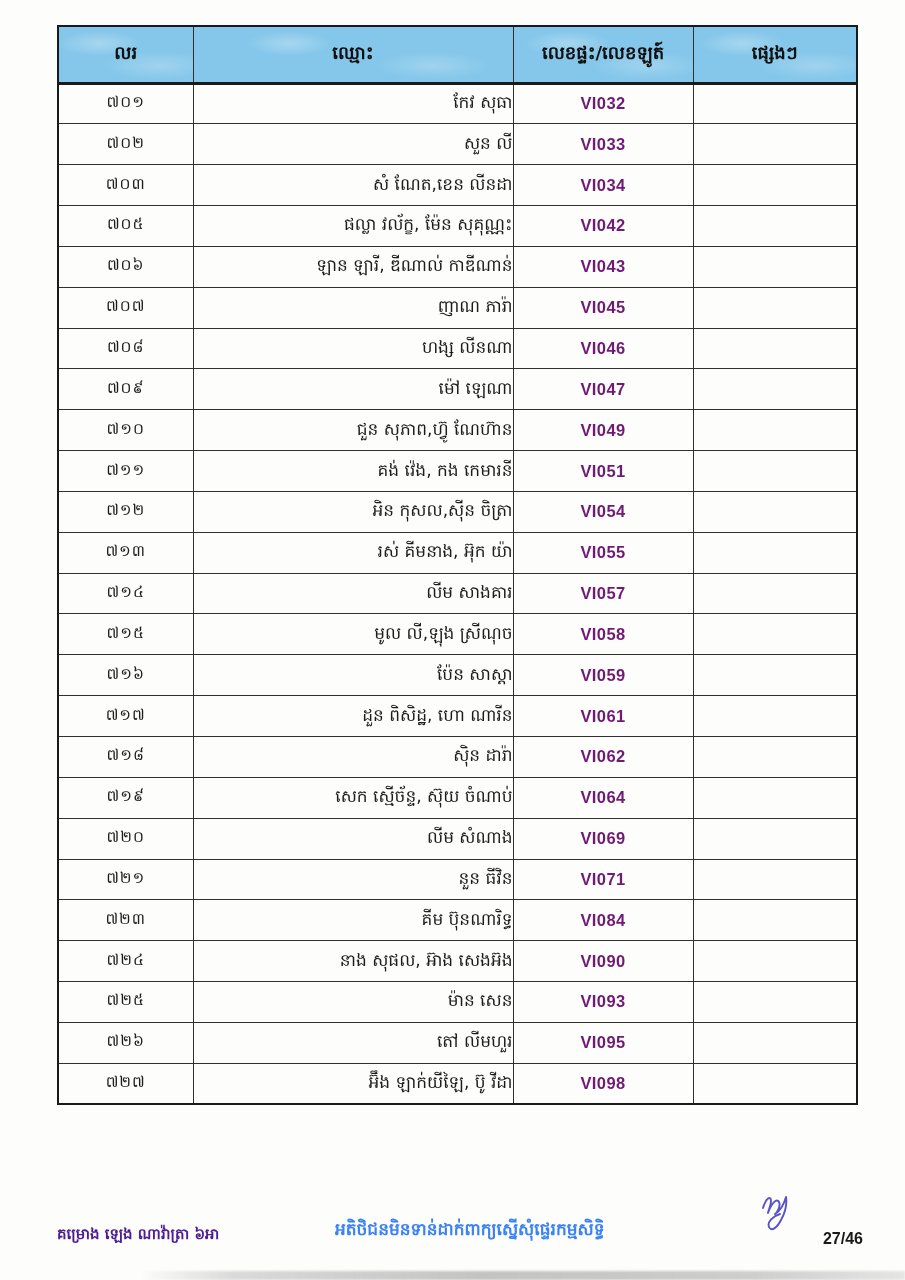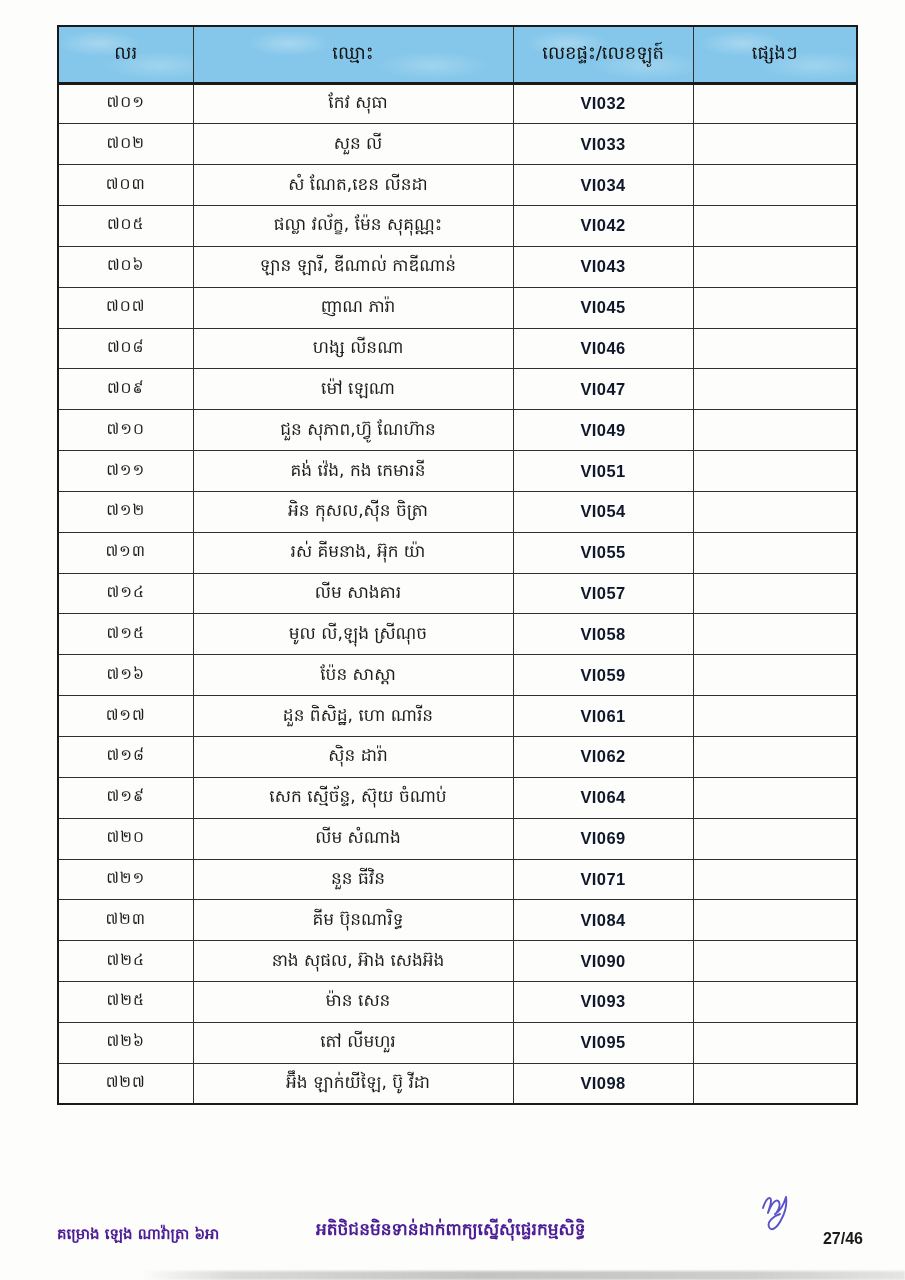--- a/index.html
+++ b/index.html
@@ -28,46 +28,46 @@
   .doc-table th,.doc-table td{
     border:1.6px solid var(--border);
     vertical-align:middle;
   }
   .doc-table th{
     height:57px;
     background:
       radial-gradient(ellipse 60px 18px at 30% 30%, rgba(255,255,255,.28), rgba(255,255,255,0) 70%),
       radial-gradient(ellipse 80px 20px at 75% 70%, rgba(255,255,255,.22), rgba(255,255,255,0) 70%),
       var(--header-bg);
-    font-size:18px;font-weight:normal;color:#101010;
+    font-size:18px;font-weight:bold;color:#101010;
     border-bottom:3px solid #1a1a1a;
     border-top:2.4px solid #1a1a1a;
     text-align:center;
   }
   .doc-table thead th:first-child{border-left:2.4px solid #1a1a1a;}
   .doc-table thead th:last-child{border-right:2.4px solid #1a1a1a;}
   .doc-table td{height:40.85px;font-size:17px;}
   .doc-table td.c-no{text-align:center;font-size:15.5px;letter-spacing:1px;}
-  .doc-table td.c-name{text-align:center;padding-left:10px;}
+  .doc-table td.c-name{text-align:right;padding-left:10px;}
   .doc-table td.c-code{
     text-align:center;
     font-family:"Liberation Sans","DejaVu Sans",sans-serif;
-    font-size:16.5px;font-weight:600;letter-spacing:.4px;color:#0f172a;
+    font-size:16.5px;font-weight:600;letter-spacing:.4px;color:#701a75;
   }
   .doc-table tbody tr td:first-child{border-left:2.4px solid #1a1a1a;}
   .doc-table tbody tr td:last-child{border-right:2.4px solid #1a1a1a;}
   .doc-table tbody tr:last-child td{border-bottom:2.4px solid #1a1a1a;}
 
   .footer-project{
     position:absolute;left:57px;top:1224px;
     font-size:15px;font-weight:bold;color:#4c1d95;
   }
   .footer-subject{
-    position:absolute;left:316px;top:1218px;
-    font-size:17px;font-weight:bold;color:#4c1d95;
+    position:absolute;left:335px;top:1218px;
+    font-size:17px;font-weight:bold;color:#3b82f6;
   }
   .footer-page{
     position:absolute;left:818px;top:1230px;width:50px;
     font-family:"Liberation Sans","DejaVu Sans",sans-serif;
     font-size:16px;font-weight:bold;color:#1a1a1a;text-align:center;
   }
   .signature{
     position:absolute;left:758px;top:1186px;width:44px;height:54px;
   }
   .bottom-shadow{

